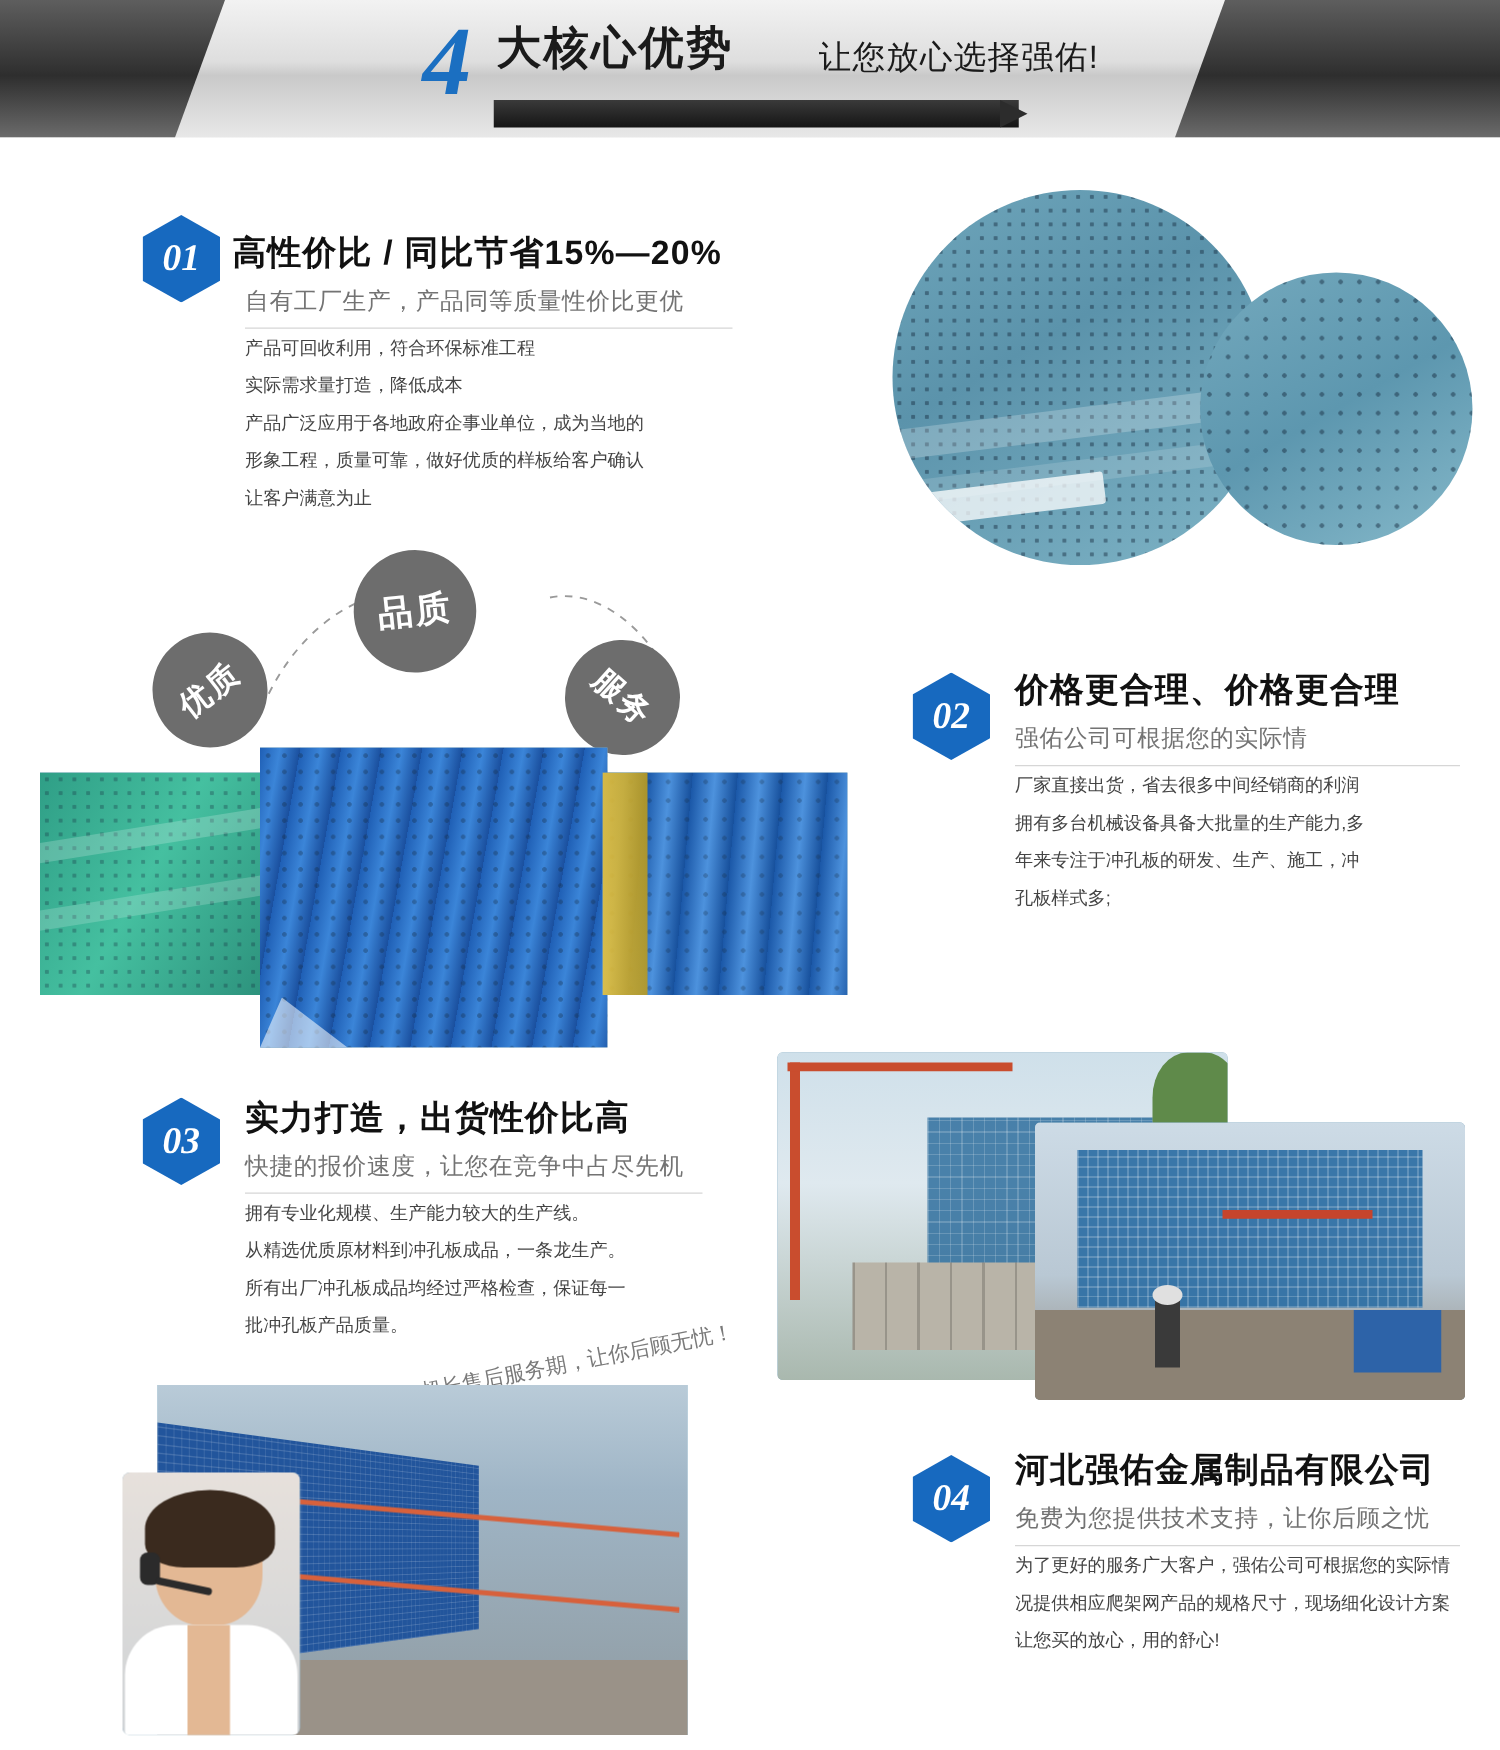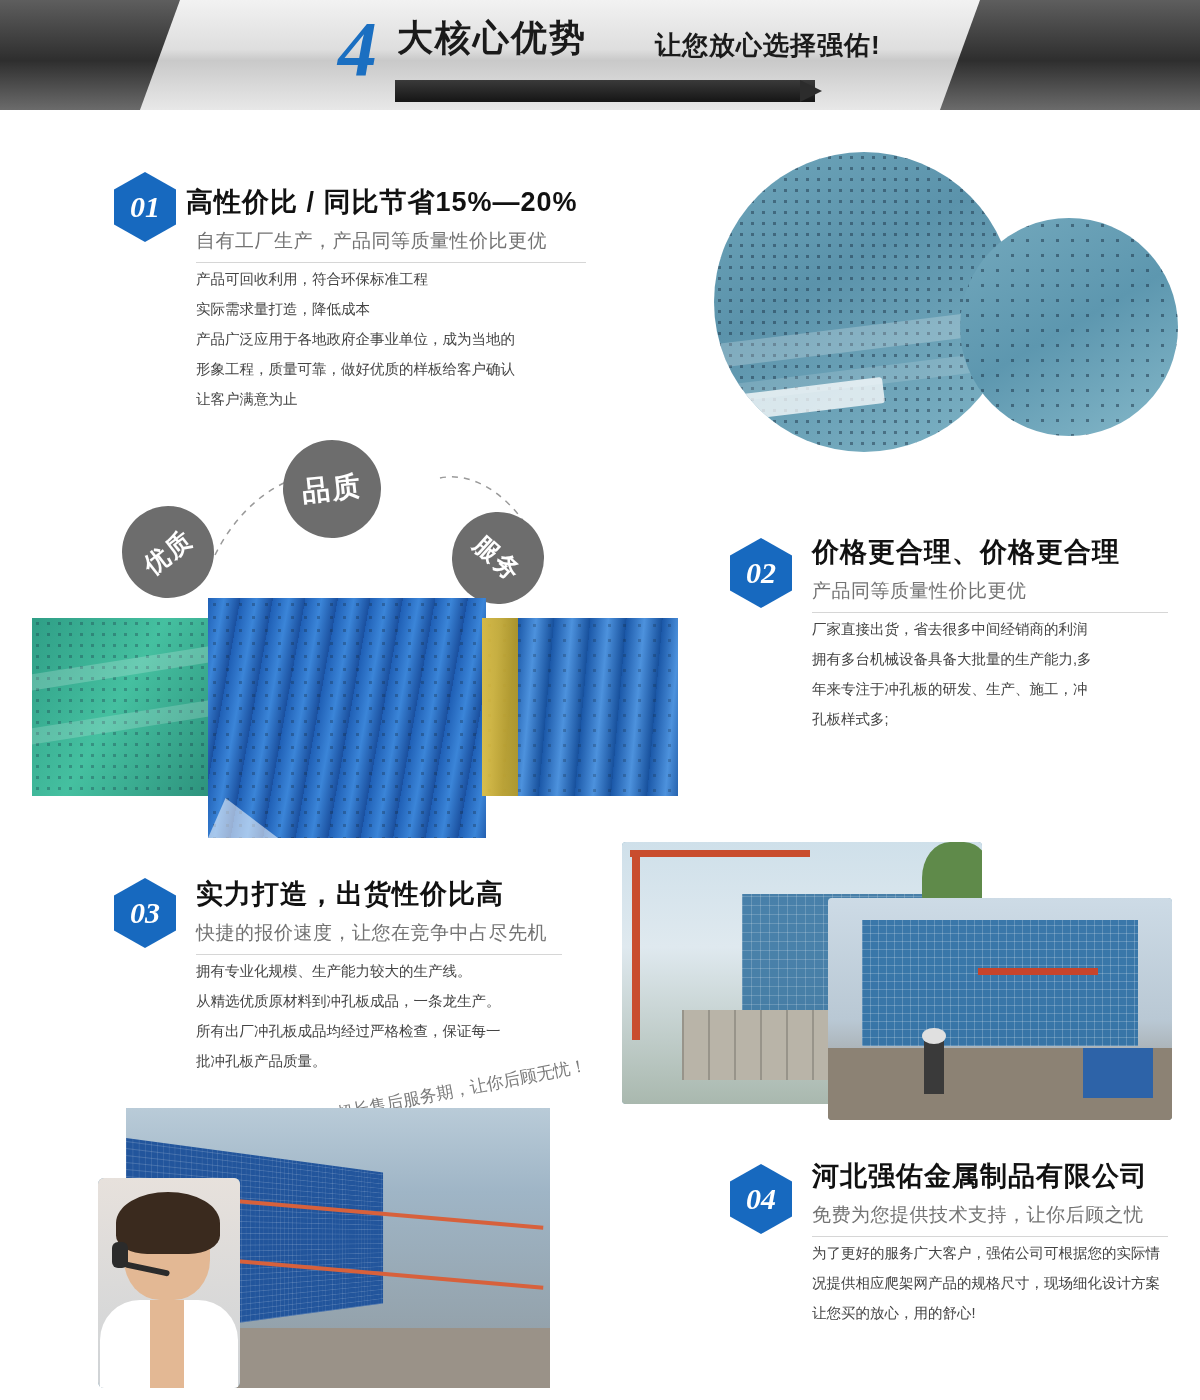--- a/index.html
+++ b/index.html
@@ -64,21 +64,21 @@
     font-size: 36px;
     font-weight: bold;
     color: #1a1a1a;
     letter-spacing: 2px;
   }
   .head-sub {
     position: absolute;
     left: 655px;
     top: 28px;
     font-size: 26px;
-    font-weight: bold;
+    font-weight: normal;
     color: #1b1b1b;
     letter-spacing: 1px;
   }
   .head-ribbon {
     position: absolute;
     left: 395px;
     top: 80px;
     width: 420px;
     height: 22px;
     background: linear-gradient(to bottom,#3a3a3a,#151515);
@@ -267,21 +267,21 @@
   <div style="position:absolute;left:0;bottom:0;width:70px;height:40px;background:rgba(255,255,255,.55);clip-path:polygon(0 100%,100% 100%,25% 0);"></div>
 </div>
 <div class="photo" id="ph-blue-right">
   <div style="position:absolute;inset:0;background:repeating-linear-gradient(95deg,#1b58a8 0px,#4d92dd 18px,#17509c 36px);"></div>
   <div class="perf-tex sparse" style="opacity:.5"></div>
   <div style="position:absolute;left:0;top:0;width:36px;height:100%;background:linear-gradient(90deg,#e8c33d,#b89a20);opacity:.9;"></div>
 </div>
 
 <div class="hex" style="left:730px; top:538px;">02</div>
 <div class="title-main" style="left:812px; top:534px;">价格更合理、价格更合理</div>
-<div class="title-sub" style="left:812px; top:578px;">产品同等质量性价比更优</div>
+<div class="title-sub" style="left:812px; top:578px;">强佑公司可根据您的实际情</div>
 <div class="divider" style="left:812px; top:612px; width:356px;"></div>
 <div class="body-text" style="left:812px; top:614px; width:380px;">厂家直接出货，省去很多中间经销商的利润
 拥有多台机械设备具备大批量的生产能力,多
 年来专注于冲孔板的研发、生产、施工，冲
 孔板样式多;</div>
 
 <div class="hex" style="left:114px; top:878px;">03</div>
 <div class="title-main" style="left:196px; top:876px;">实力打造，出货性价比高</div>
 <div class="title-sub" style="left:196px; top:920px;">快捷的报价速度，让您在竞争中占尽先机</div>
 <div class="divider" style="left:196px; top:954px; width:366px;"></div>

